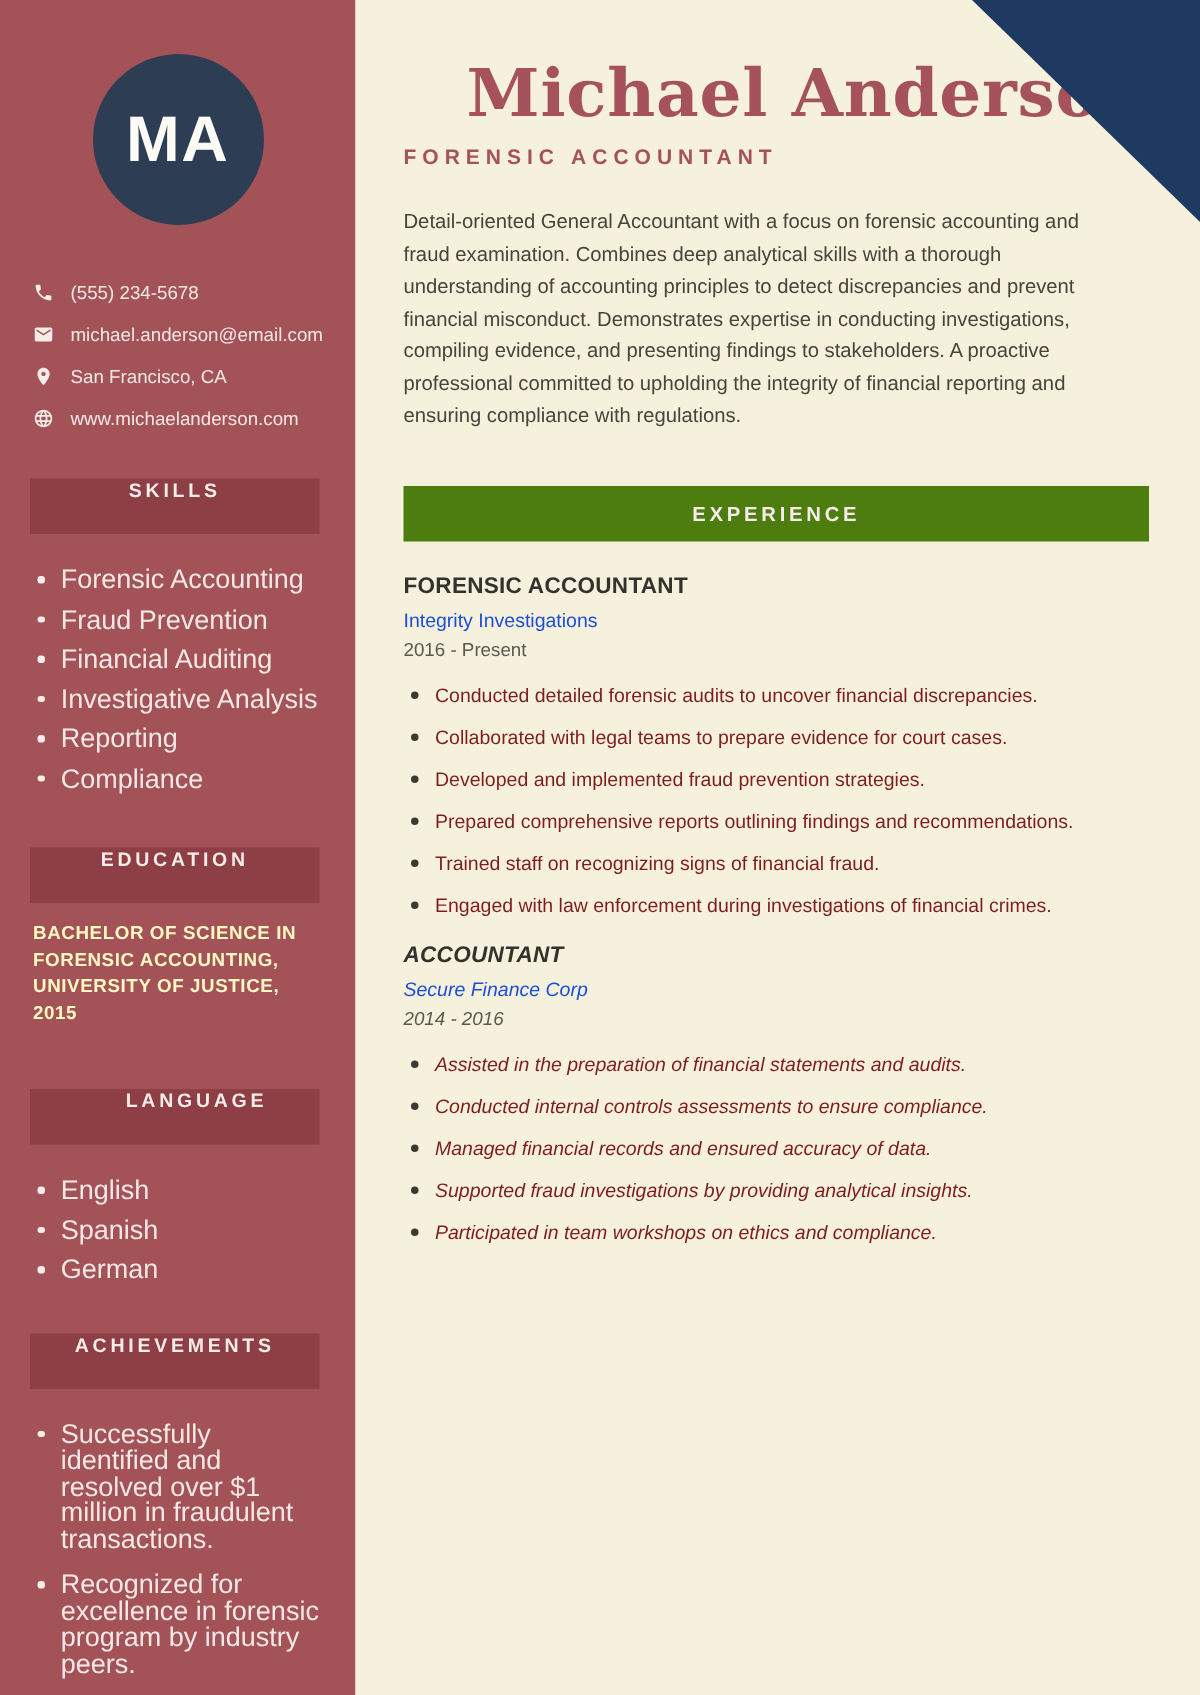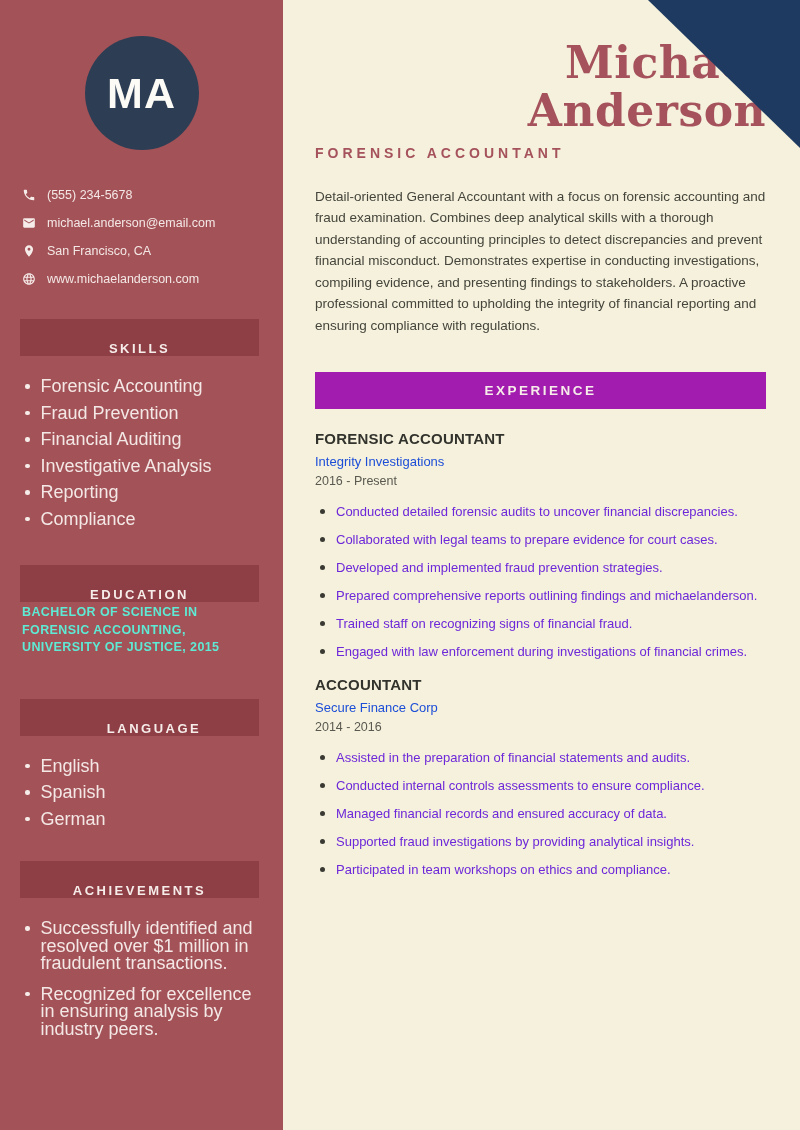--- a/index.html
+++ b/index.html
@@ -2,70 +2,70 @@
 <html><head>
 <meta charset="utf-8">
 <style>
   * { margin:0; padding:0; box-sizing:border-box; }
   body { margin:0; background:#ffffff; }
   .page {
     width:800px; height:1130px; display:flex; overflow:hidden;
     font-family:"Liberation Sans", sans-serif;
   }
   
-  .sidebar { width:283px; flex-shrink:0; background:#a35257; color:#f4e8e6; }
+  .sidebar { width:237px; flex-shrink:0; background:#a35257; color:#f4e8e6; }
   .avatar {
     width:114px; height:114px; border-radius:50%; background:#2d3e54;
     margin:36px auto 0; display:flex; align-items:center; justify-content:center;
   }
   .avatar span { color:#fdfbf6; font-size:43px; font-weight:bold; letter-spacing:1px; }
   .contact { margin:38px 0 0 22px; }
   .contact-row { display:flex; align-items:center; gap:11px; margin-bottom:14px; font-size:12.5px; }
   .contact-row svg { width:14px; height:14px; fill:#f6ece9; flex-shrink:0; }
   .side-panel {
     margin:0 24px 0 20px; background:#8e3e45; height:37px;
-    display:flex; align-items:flex-end; justify-content:center;
+    display:flex; align-items:flex-start; justify-content:center;
     font-size:13px; font-weight:bold; letter-spacing:2.5px; color:#f6ece9;
   }
   .mt-skills { margin-top:33px; }
   .mt-edu { margin-top:37px; }
   .mt-lang { margin-top:42px;padding-left:29px; }
   .mt-ach { margin-top:33px; }
   .side-list { list-style:none; margin:22px 0 0; padding:0 22px 0 25px; }
   .side-list li { display:flex; gap:11px; margin-bottom:9px; font-size:18px; line-height:17.5px; }
   .side-list.spaced li { margin-bottom:13px; }
   .dot-light { width:4.5px; height:4.5px; border-radius:50%; background:#f6ece9; margin-top:6px; flex-shrink:0; }
   .degree {
-    margin:2px 24px 0 22px; font-weight:bold; font-size:12.5px;
-    line-height:17.5px; letter-spacing:0.4px; color:#5eead4; text-transform:uppercase;
+    margin:12px 24px 0 22px; font-weight:bold; font-size:12.5px;
+    line-height:17.5px; letter-spacing:0.4px; color:#fef9c3; text-transform:uppercase;
   }
   
   .main { flex:1; background:#f5f1dc; position:relative; padding:0 34px 0 32px; }
   .corner-triangle {
     position:absolute; top:0; right:0; width:152px; height:148px;
     background:#1e3a60; clip-path:polygon(0 0, 100% 0, 100% 100%);
   }
   .name {
     margin-top:39px; font-family:"DejaVu Serif", serif; font-weight:bold;
     font-size:44px; line-height:1.1; color:#a5525c; letter-spacing:0.5px;text-align:right;
   }
   .job-subtitle { margin-top:9px; font-size:14px; font-weight:bold; letter-spacing:4px; color:#a5525c; }
   .summary { margin-top:25px; font-size:13.5px; line-height:21.5px; color:#45453c; max-width:452px; }
   .exp-bar {
-    margin-top:36px; height:37px; background:#a21caf; color:#f6ece9;
+    margin-top:36px; height:37px; background:#4d7c0f; color:#f6ece9;
     display:flex; align-items:center; justify-content:center;
     font-size:13.5px; font-weight:bold; letter-spacing:2.5px;
   }
   .job { margin-top:21px; }
-  .job + .job { margin-top:16px; }
+  .job + .job { margin-top:16px;font-style:italic; }
   .job-title { font-size:15px; font-weight:bold; color:#33332d; letter-spacing:0.2px; }
   .job-company { margin-top:7px; font-size:13px; color:#1d4ed8; }
   .job-dates { margin-top:5px; font-size:12.5px; color:#5a5950; }
   .job-bullets { list-style:none; margin:15px 0 0; padding:0 0 0 5px; }
-  .job-bullets li { display:flex; gap:11px; margin-bottom:11px; font-size:13px; line-height:17px; color:#6d28d9; }
+  .job-bullets li { display:flex; gap:11px; margin-bottom:11px; font-size:13px; line-height:17px; color:#7f1d1d; }
   .dot-dark { width:5px; height:5px; border-radius:50%; background:#3a3a33; margin-top:6px; flex-shrink:0; }
 </style>
 </head>
 <body>
 
 <div class="page">
 
   <aside class="sidebar">
 
     <div class="avatar">
@@ -155,21 +155,21 @@
     <div class="side-panel mt-ach">
       <span>ACHIEVEMENTS</span>
     </div>
     <ul class="side-list spaced">
       <li>
           <span class="dot-light"></span>
           <span>Successfully identified and resolved over $1 million in fraudulent transactions.</span>
         </li>
       <li>
           <span class="dot-light"></span>
-          <span>Recognized for excellence in ensuring analysis by industry peers.</span>
+          <span>Recognized for excellence in forensic program by industry peers.</span>
         </li>
     </ul>
   </aside>
 
   <main class="main">
     <div class="corner-triangle"></div>
 
     <h1 class="name">Michael Anderson</h1>
     <div class="job-subtitle">FORENSIC ACCOUNTANT</div>
 
@@ -191,21 +191,21 @@
         <li>
             <span class="dot-dark"></span>
             <span>Collaborated with legal teams to prepare evidence for court cases.</span>
           </li>
         <li>
             <span class="dot-dark"></span>
             <span>Developed and implemented fraud prevention strategies.</span>
           </li>
         <li>
             <span class="dot-dark"></span>
-            <span>Prepared comprehensive reports outlining findings and michaelanderson.</span>
+            <span>Prepared comprehensive reports outlining findings and recommendations.</span>
           </li>
         <li>
             <span class="dot-dark"></span>
             <span>Trained staff on recognizing signs of financial fraud.</span>
           </li>
         <li>
             <span class="dot-dark"></span>
             <span>Engaged with law enforcement during investigations of financial crimes.</span>
           </li>
       </ul>

